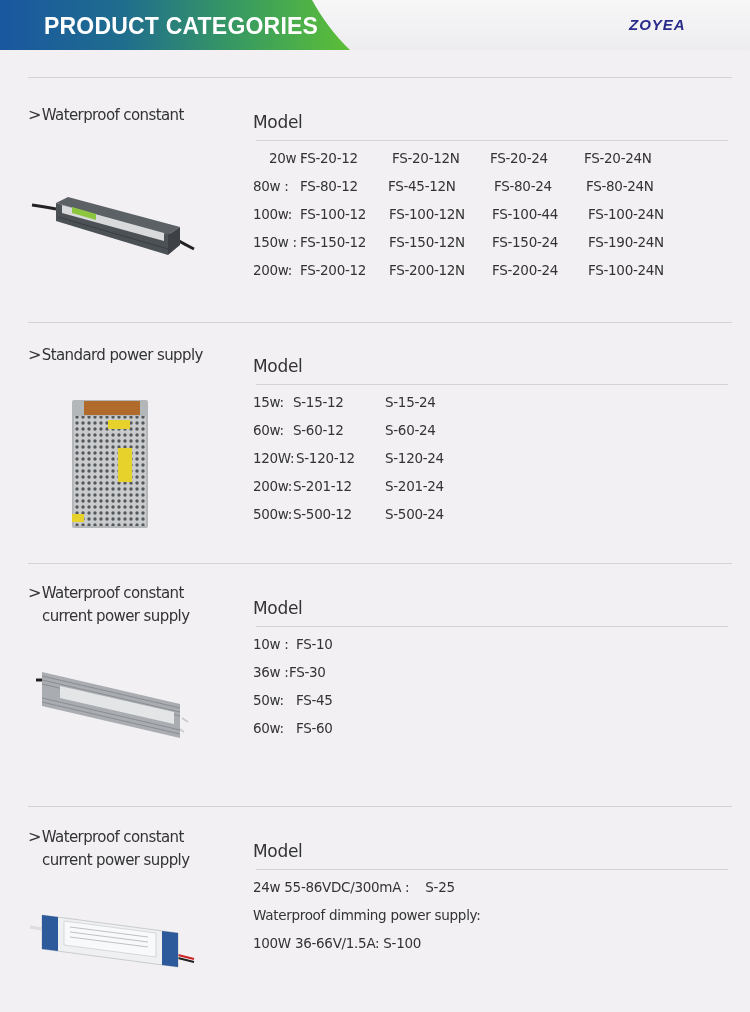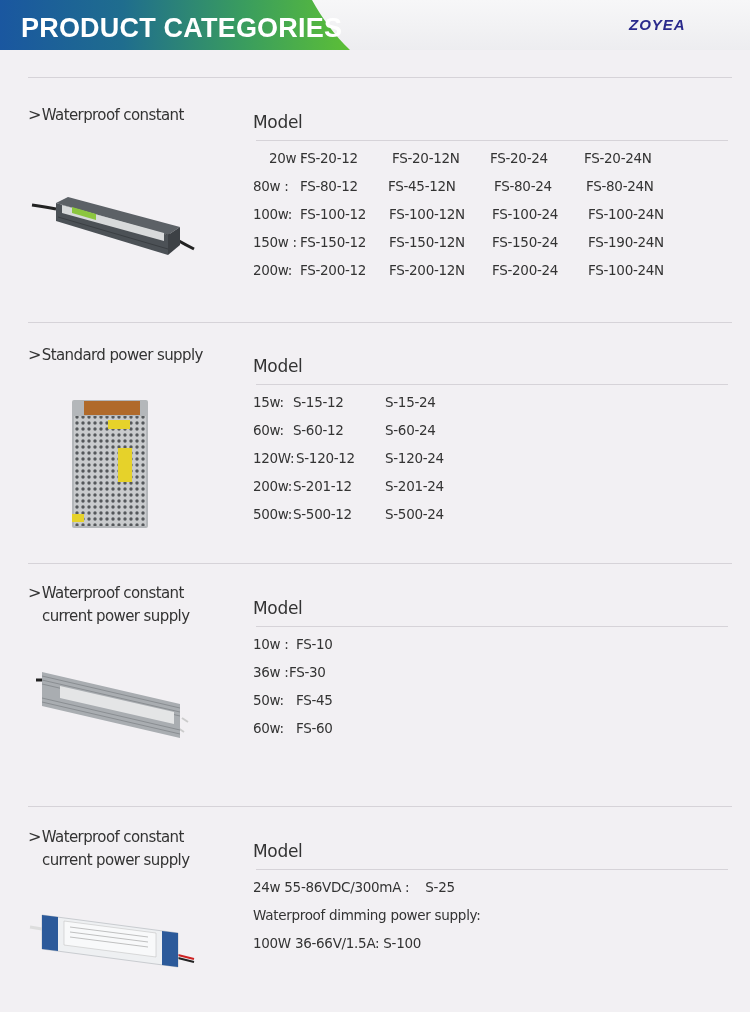--- a/index.html
+++ b/index.html
@@ -4,22 +4,22 @@
 <style>
   * { box-sizing: border-box; margin: 0; padding: 0; }
   html, body { width: 750px; height: 1012px; background: #f2f0f3; overflow: hidden; }
   body { position: relative; font-family: "DejaVu Sans", "Liberation Sans", sans-serif; color: #333; }
 
   .header { position: absolute; left: 0; top: 0; width: 750px; height: 50px;
     background: linear-gradient(180deg, #f7f7f8 0%, #ededf0 100%); }
   .header-banner { position: absolute; left: 0; top: 0; width: 350px; height: 50px;
     background: linear-gradient(90deg, #1a57a0 0%, #1f6d8e 35%, #3a9d5e 70%, #5cbf36 100%);
     clip-path: path("M0 0 L312 0 C322 18 335 36 350 50 L0 50 Z"); }
-  .header-title { position: absolute; left: 21px; top: 13px; font-family: "Liberation Sans", sans-serif;
-    font-weight: bold; font-size: 27px; color: #fff; letter-spacing: 0.2px; }
+  .header-title { position: absolute; left: 44px; top: 13px; font-family: "Liberation Sans", sans-serif;
+    font-weight: bold; font-size: 23px; color: #fff; letter-spacing: 0.2px; }
   .logo { position: absolute; left: 629px; top: 16px; font-family: "Liberation Sans", sans-serif;
     font-weight: bold; font-style: italic; font-size: 15px; color: #2a2a8c; letter-spacing: 1px; }
 
   .divider { position: absolute; left: 28px; width: 704px; height: 1px; background: #d6d3d8; }
   .model-line { position: absolute; left: 256px; width: 472px; height: 1px; background: #d6d3d8; }
 
   .cat-title { position: absolute; left: 28px; font-family: "DejaVu Sans", sans-serif;
     font-size: 15px; color: #333; line-height: 23px; letter-spacing: -0.6px; }
   .cat-title .chev { font-size: 16px; margin-right: 1px; }
   .cat-title .l2 { display: block; padding-left: 14px; }
@@ -68,21 +68,21 @@
   <span style="left:0">80w :</span>
   <span style="left:47px">FS-80-12</span>
   <span style="left:135px">FS-45-12N</span>
   <span style="left:241px">FS-80-24</span>
   <span style="left:333px">FS-80-24N</span>
 </div>
 <div class="row" style="top:206px">
   <span style="left:0">100w:</span>
   <span style="left:47px">FS-100-12</span>
   <span style="left:136px">FS-100-12N</span>
-  <span style="left:239px">FS-100-24</span>
+  <span style="left:239px">FS-100-44</span>
   <span style="left:335px">FS-100-24N</span>
 </div>
 <div class="row" style="top:234px">
   <span style="left:0">150w :</span>
   <span style="left:47px">FS-150-12</span>
   <span style="left:136px">FS-150-12N</span>
   <span style="left:239px">FS-150-24</span>
   <span style="left:335px">FS-190-24N</span>
 </div>
 <div class="row" style="top:262px">

